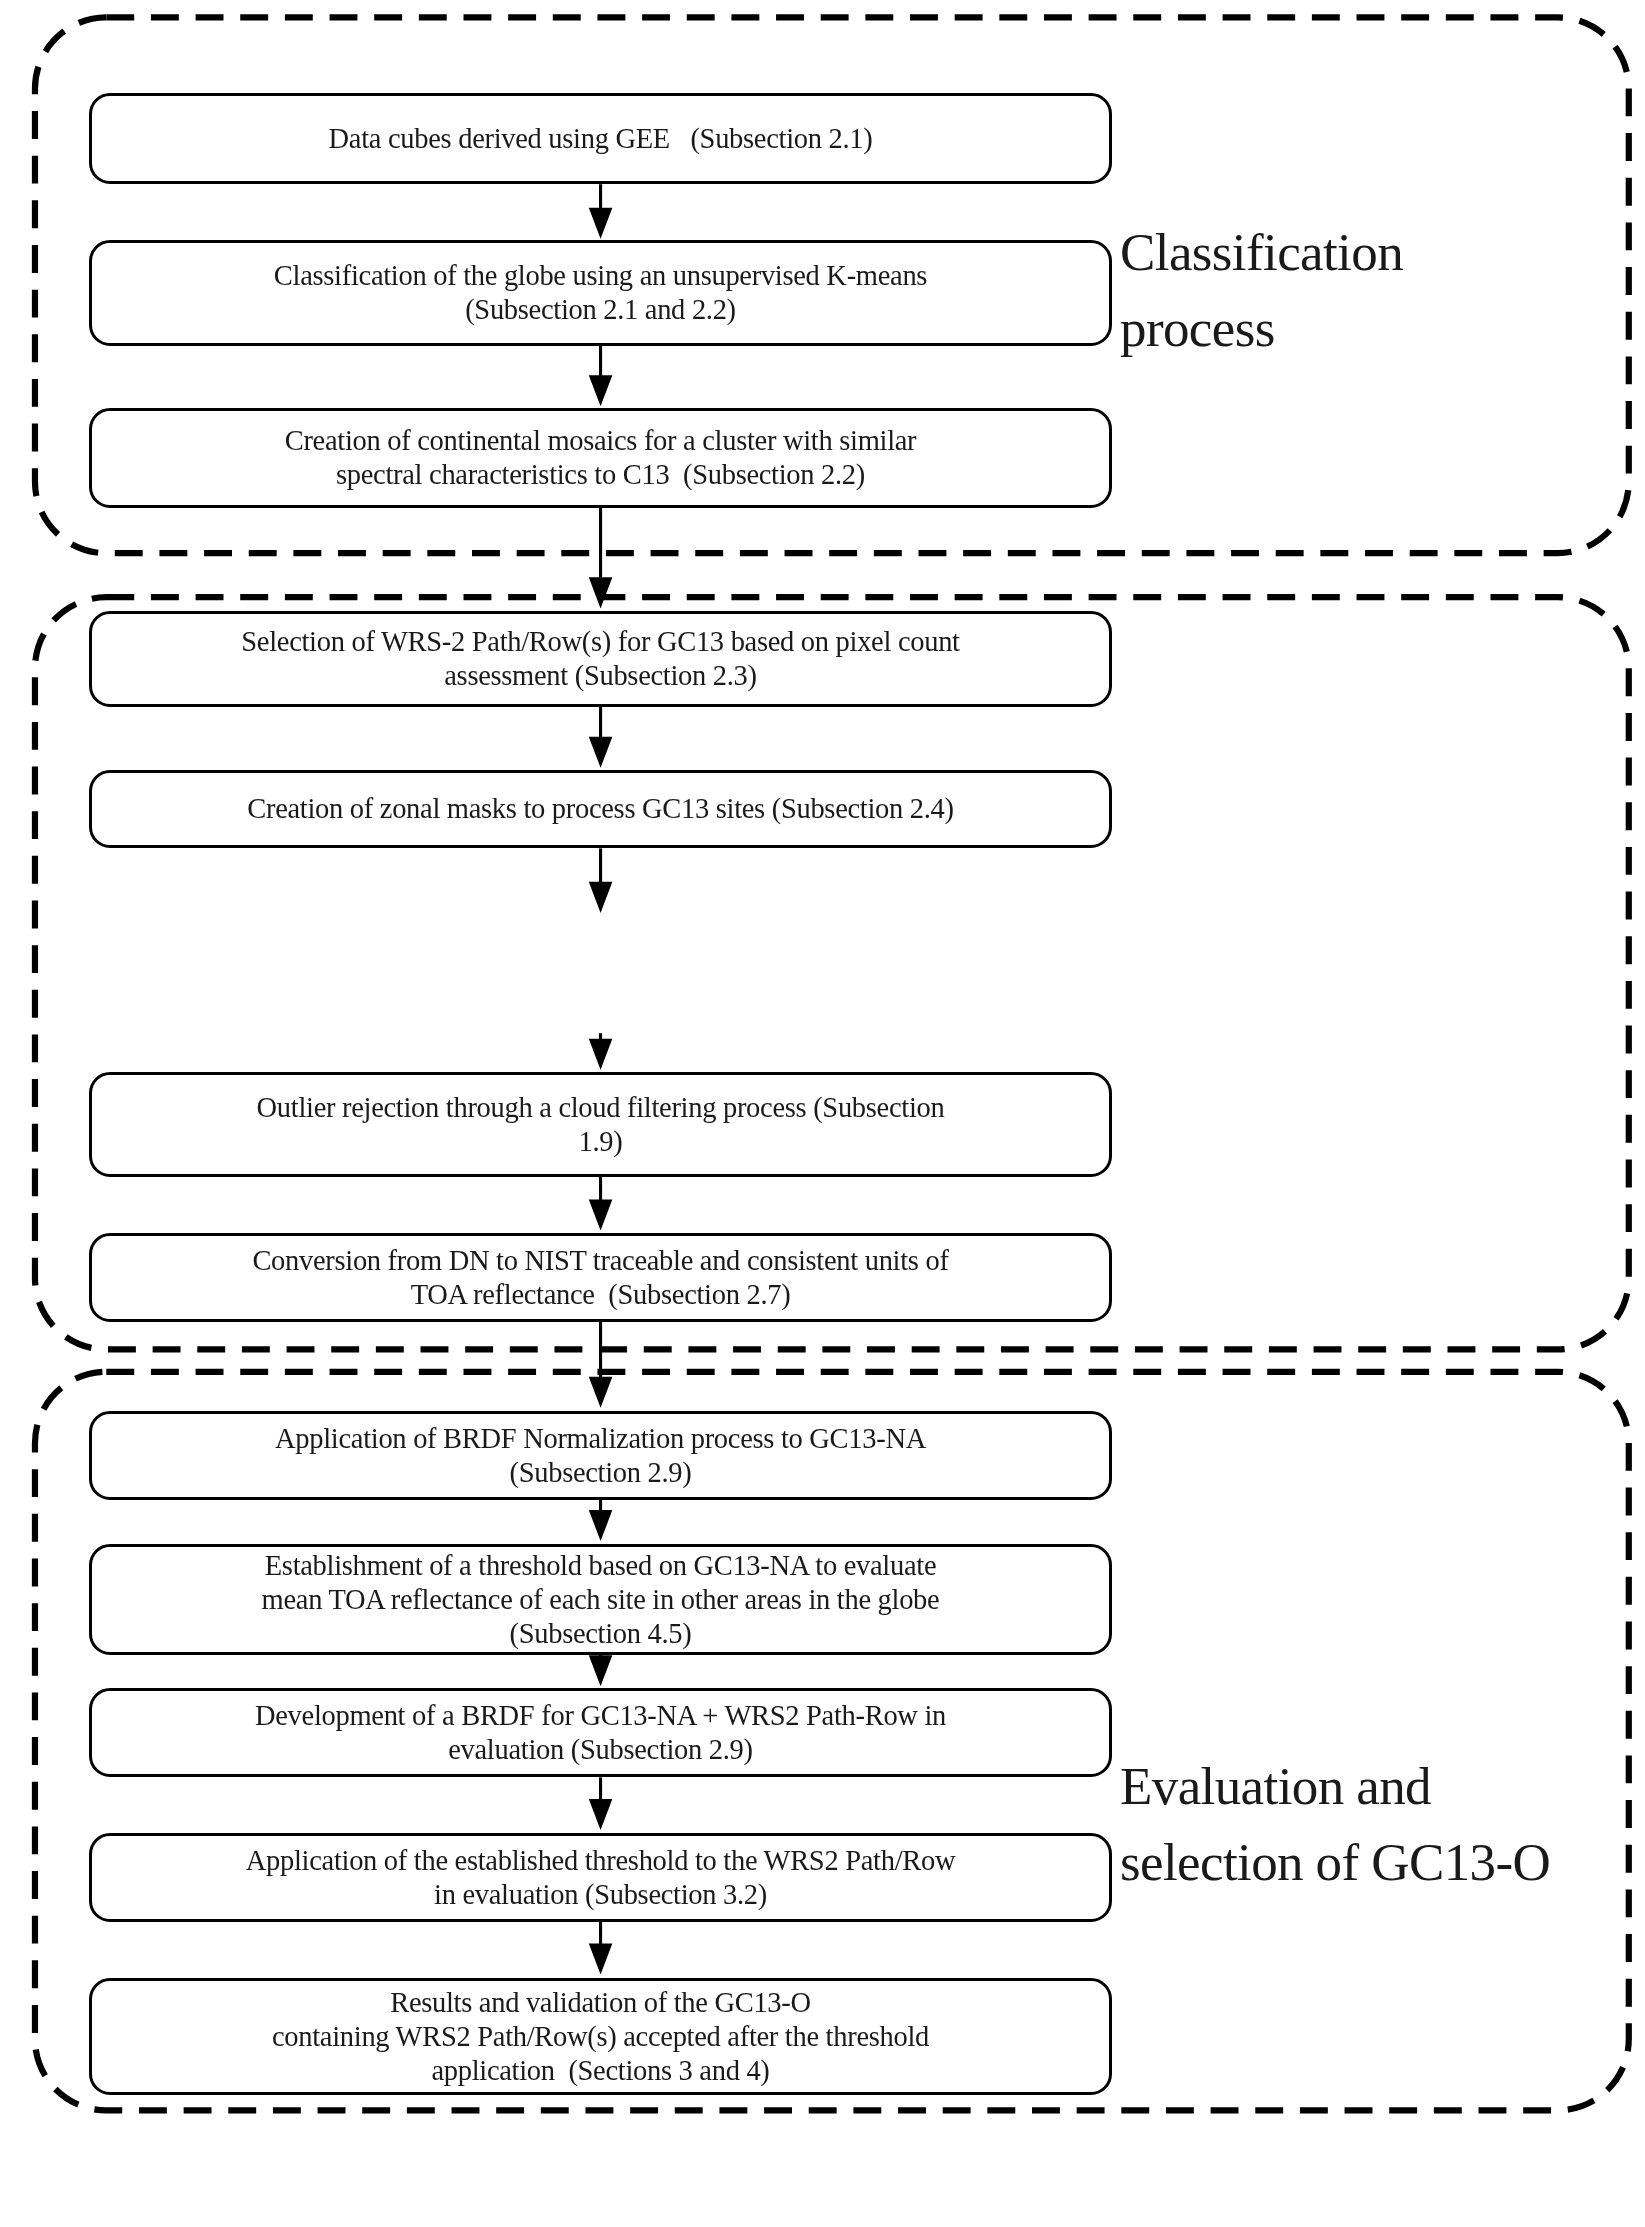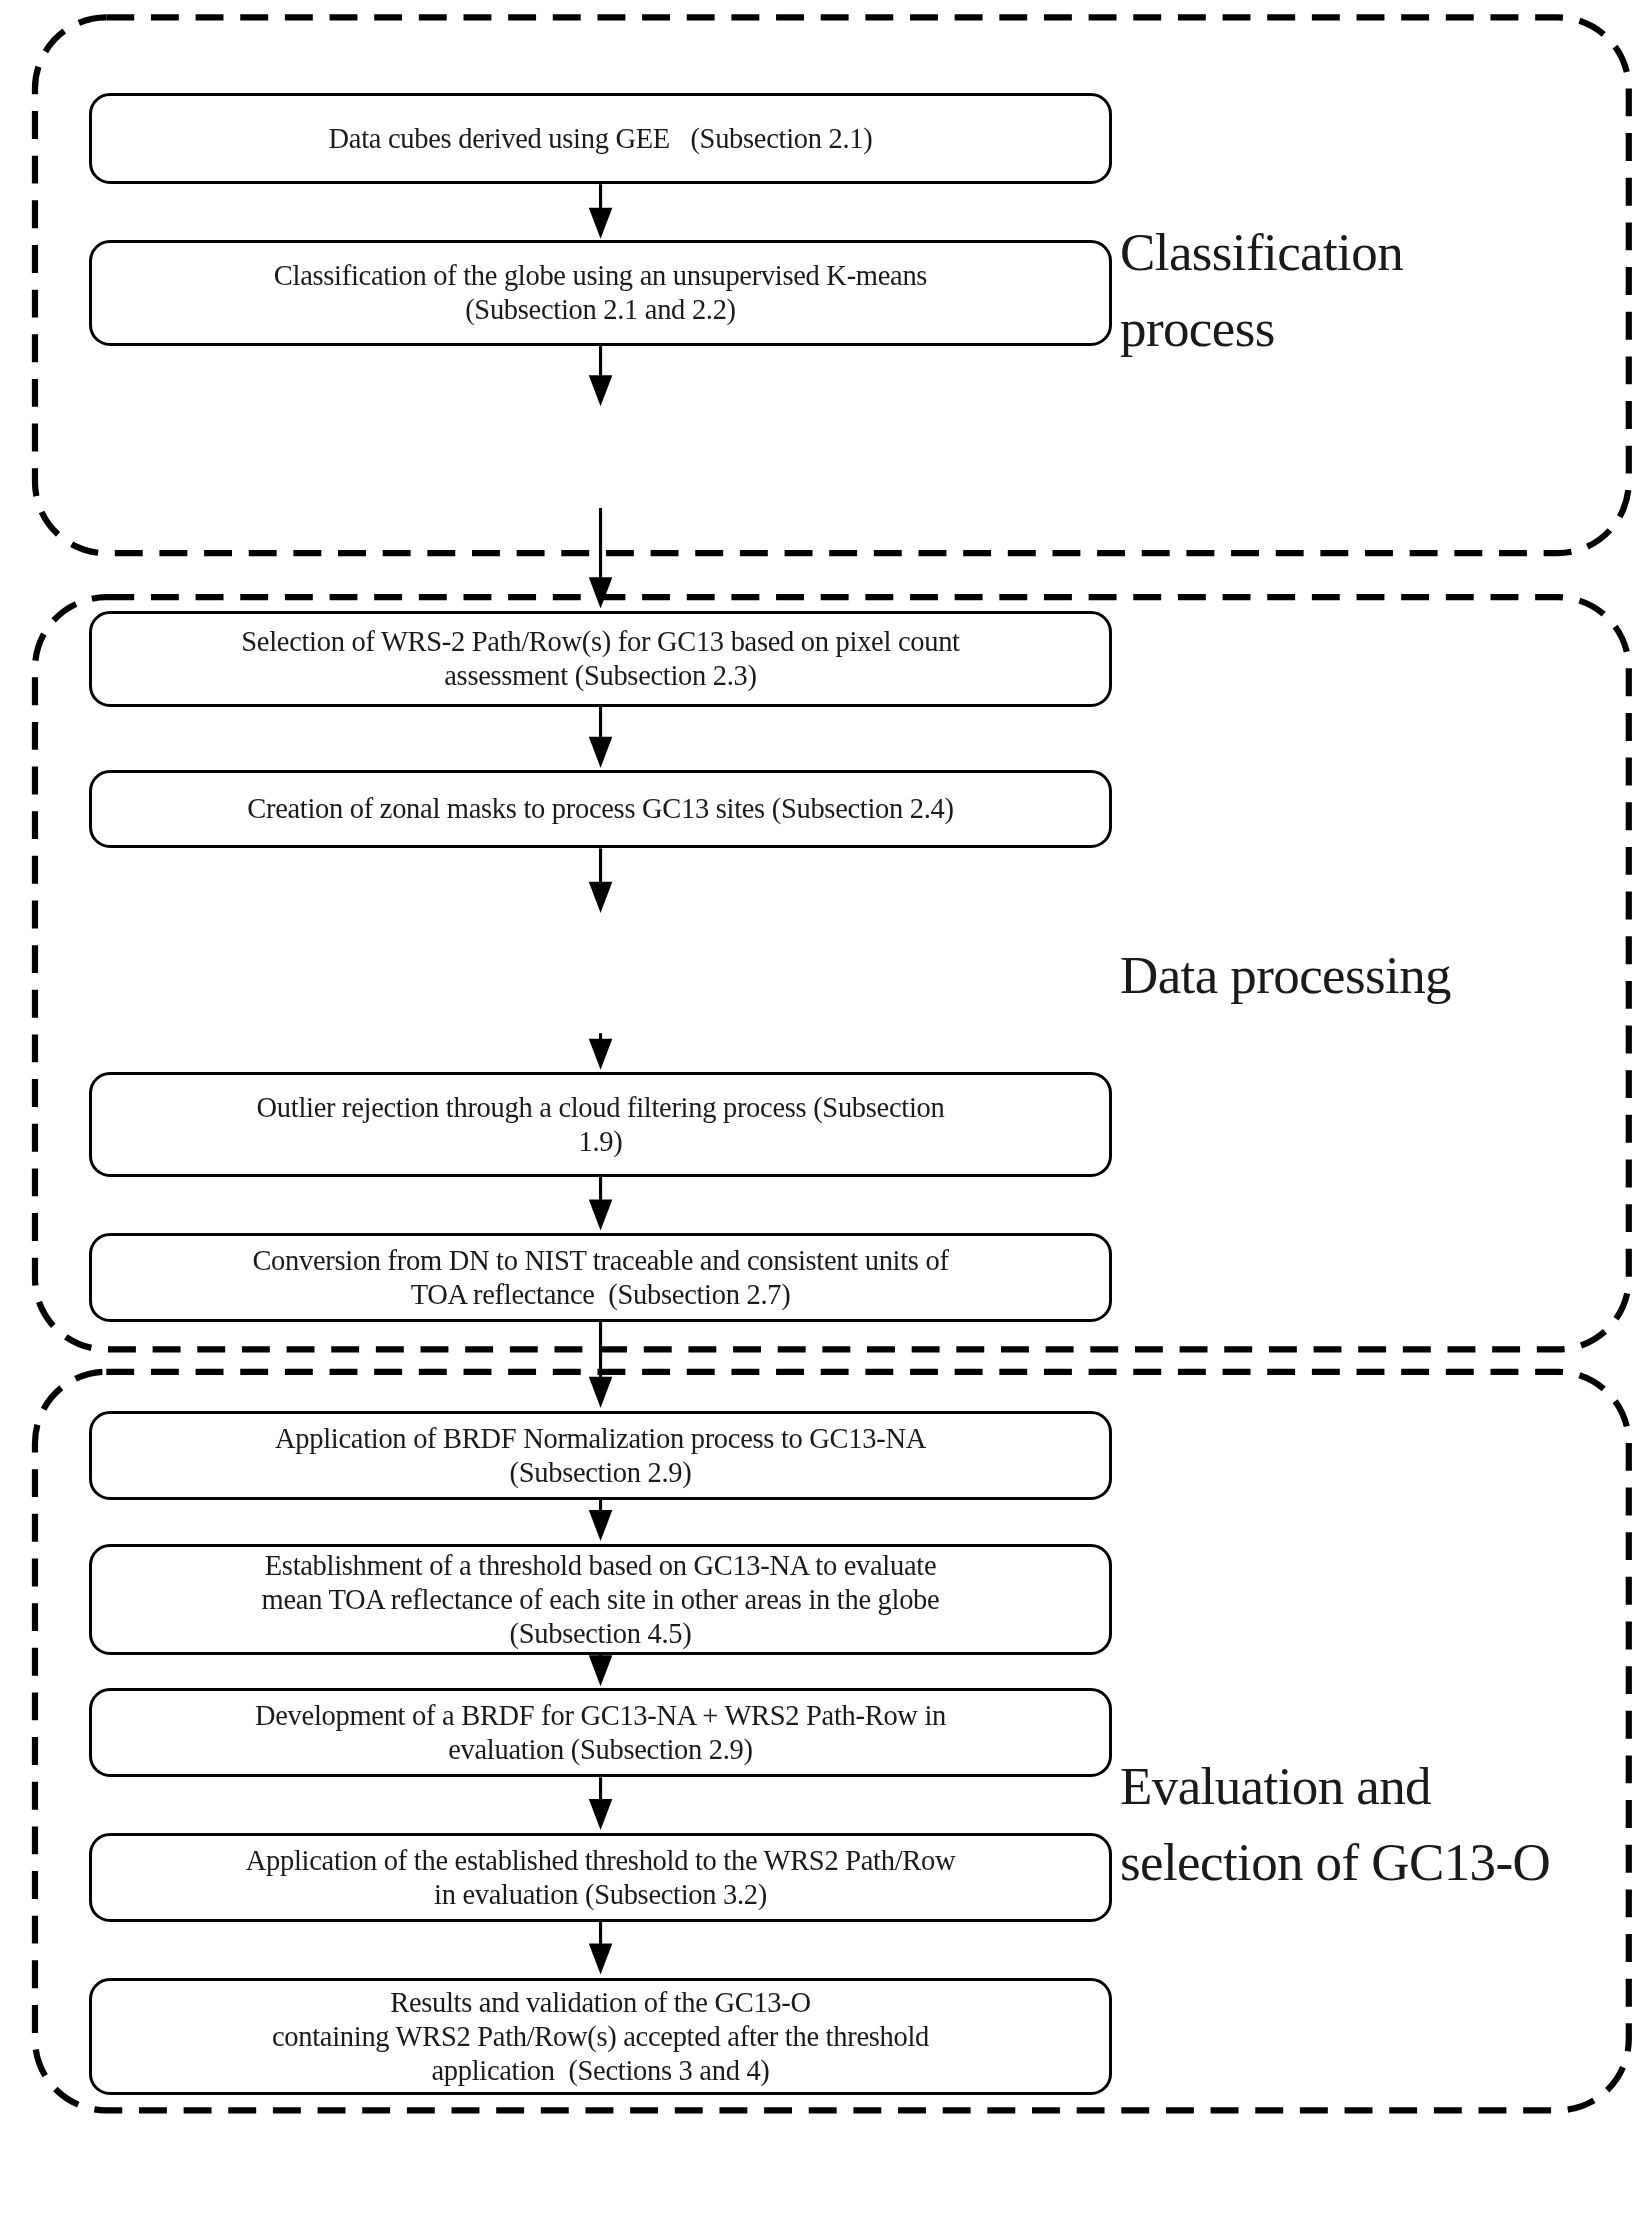--- a/index.html
+++ b/index.html
@@ -116,20 +116,24 @@
     </g>
   </svg>
 
   <div class="flow-box" style="top:93px;height:91px">
     <span class="box-text">Data cubes derived using GEE   (Subsection 2.1)</span>
   </div>
   <div class="flow-box" style="top:240px;height:106px">
     <span class="box-text">Classification of the globe using an unsupervised K-means
 (Subsection 2.1 and 2.2)</span>
   </div>
+  <div class="flow-box" style="top:408px;height:100px">
+    <span class="box-text">Creation of continental mosaics for a cluster with similar
+spectral characteristics to C13  (Subsection 2.2)</span>
+  </div>
 
   <div class="flow-box" style="top:611px;height:96px">
     <span class="box-text">Selection of WRS-2 Path/Row(s) for GC13 based on pixel count
 assessment (Subsection 2.3)</span>
   </div>
   <div class="flow-box" style="top:770px;height:78px">
     <span class="box-text">Creation of zonal masks to process GC13 sites (Subsection 2.4)</span>
   </div>
   <div class="flow-box" style="top:1072px;height:105px">
     <span class="box-text">Outlier rejection through a cloud filtering process (Subsection
@@ -158,18 +162,17 @@
 in evaluation (Subsection 3.2)</span>
   </div>
   <div class="flow-box" style="top:1978px;height:117px">
     <span class="box-text">Results and validation of the GC13-O
 containing WRS2 Path/Row(s) accepted after the threshold
 application  (Sections 3 and 4)</span>
   </div>
 
   <div class="section-label" style="top:214px">Classification
 process</div>
-  <div class="section-label" style="top:937px">Data processing</div>
   <div class="section-label" style="top:1748px">Evaluation and
 selection of GC13-O</div>
 
 </div>
 
 
 </body></html>

